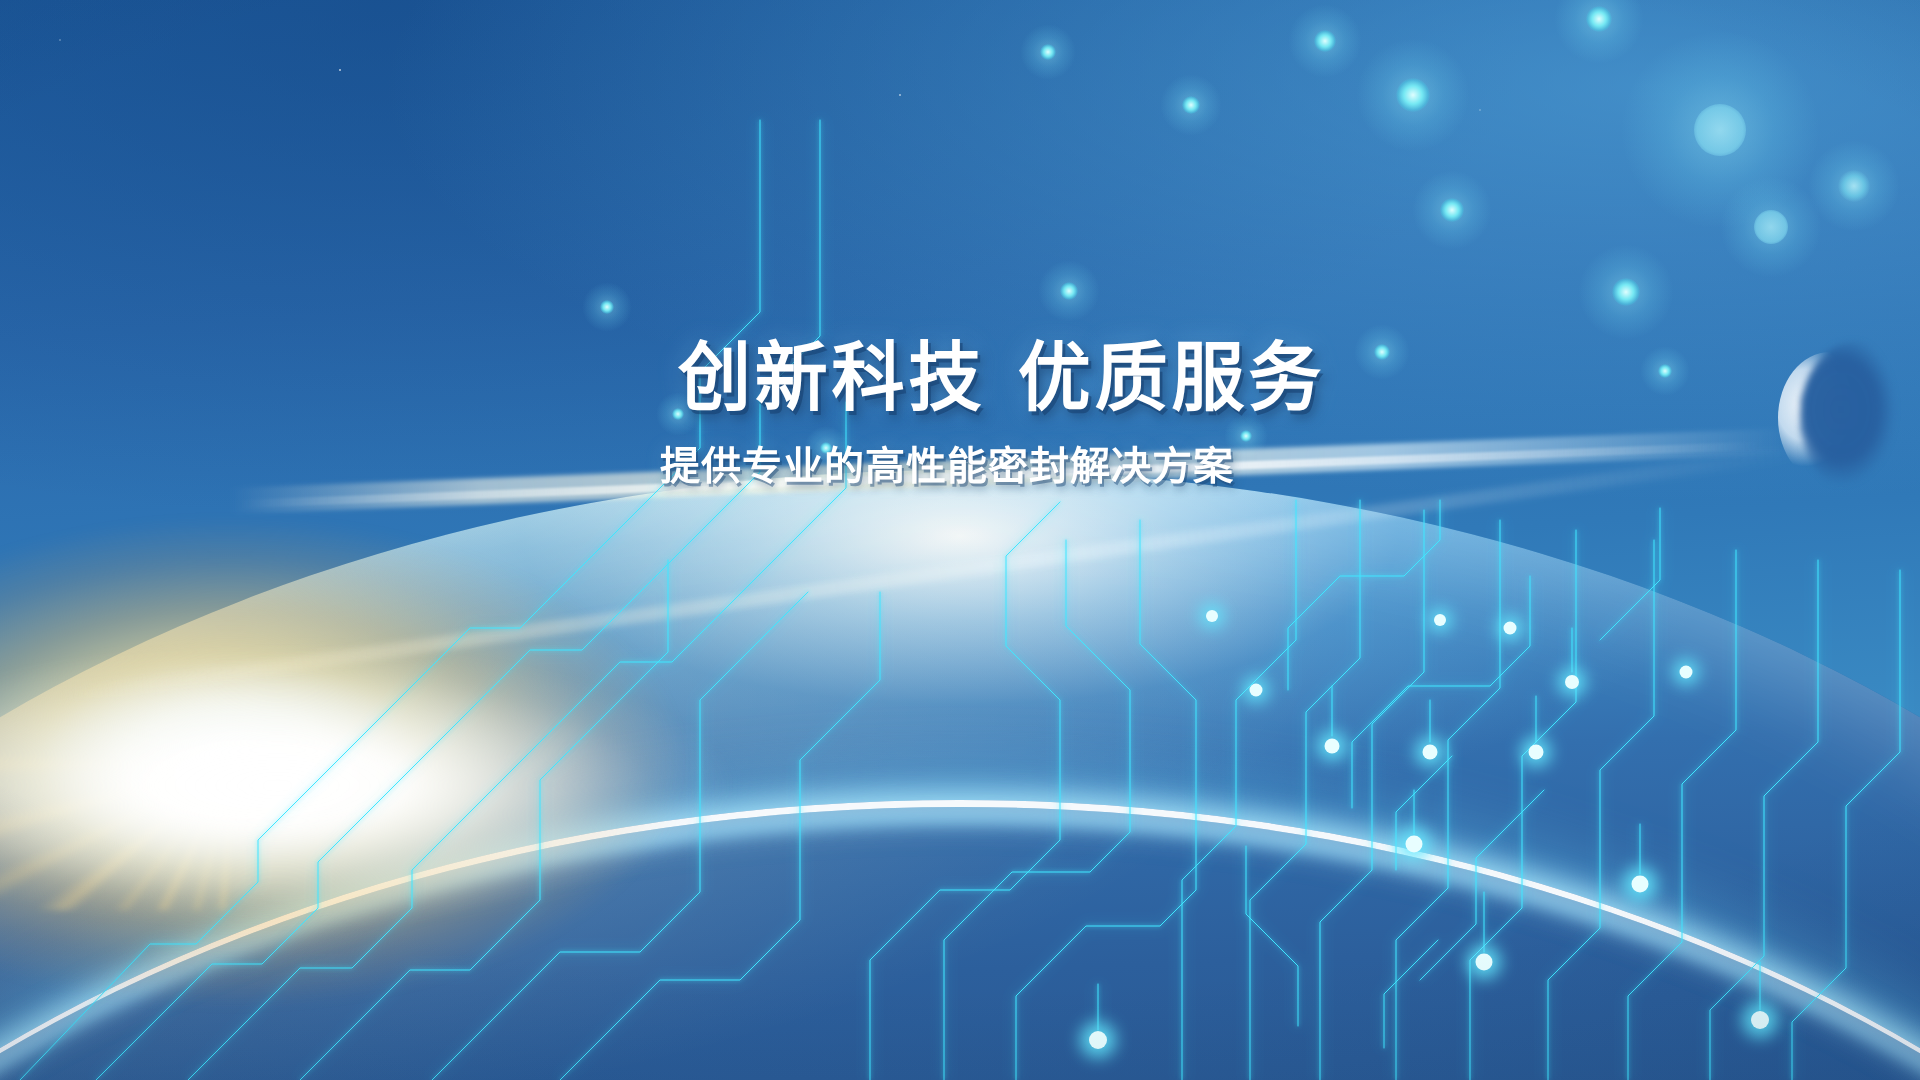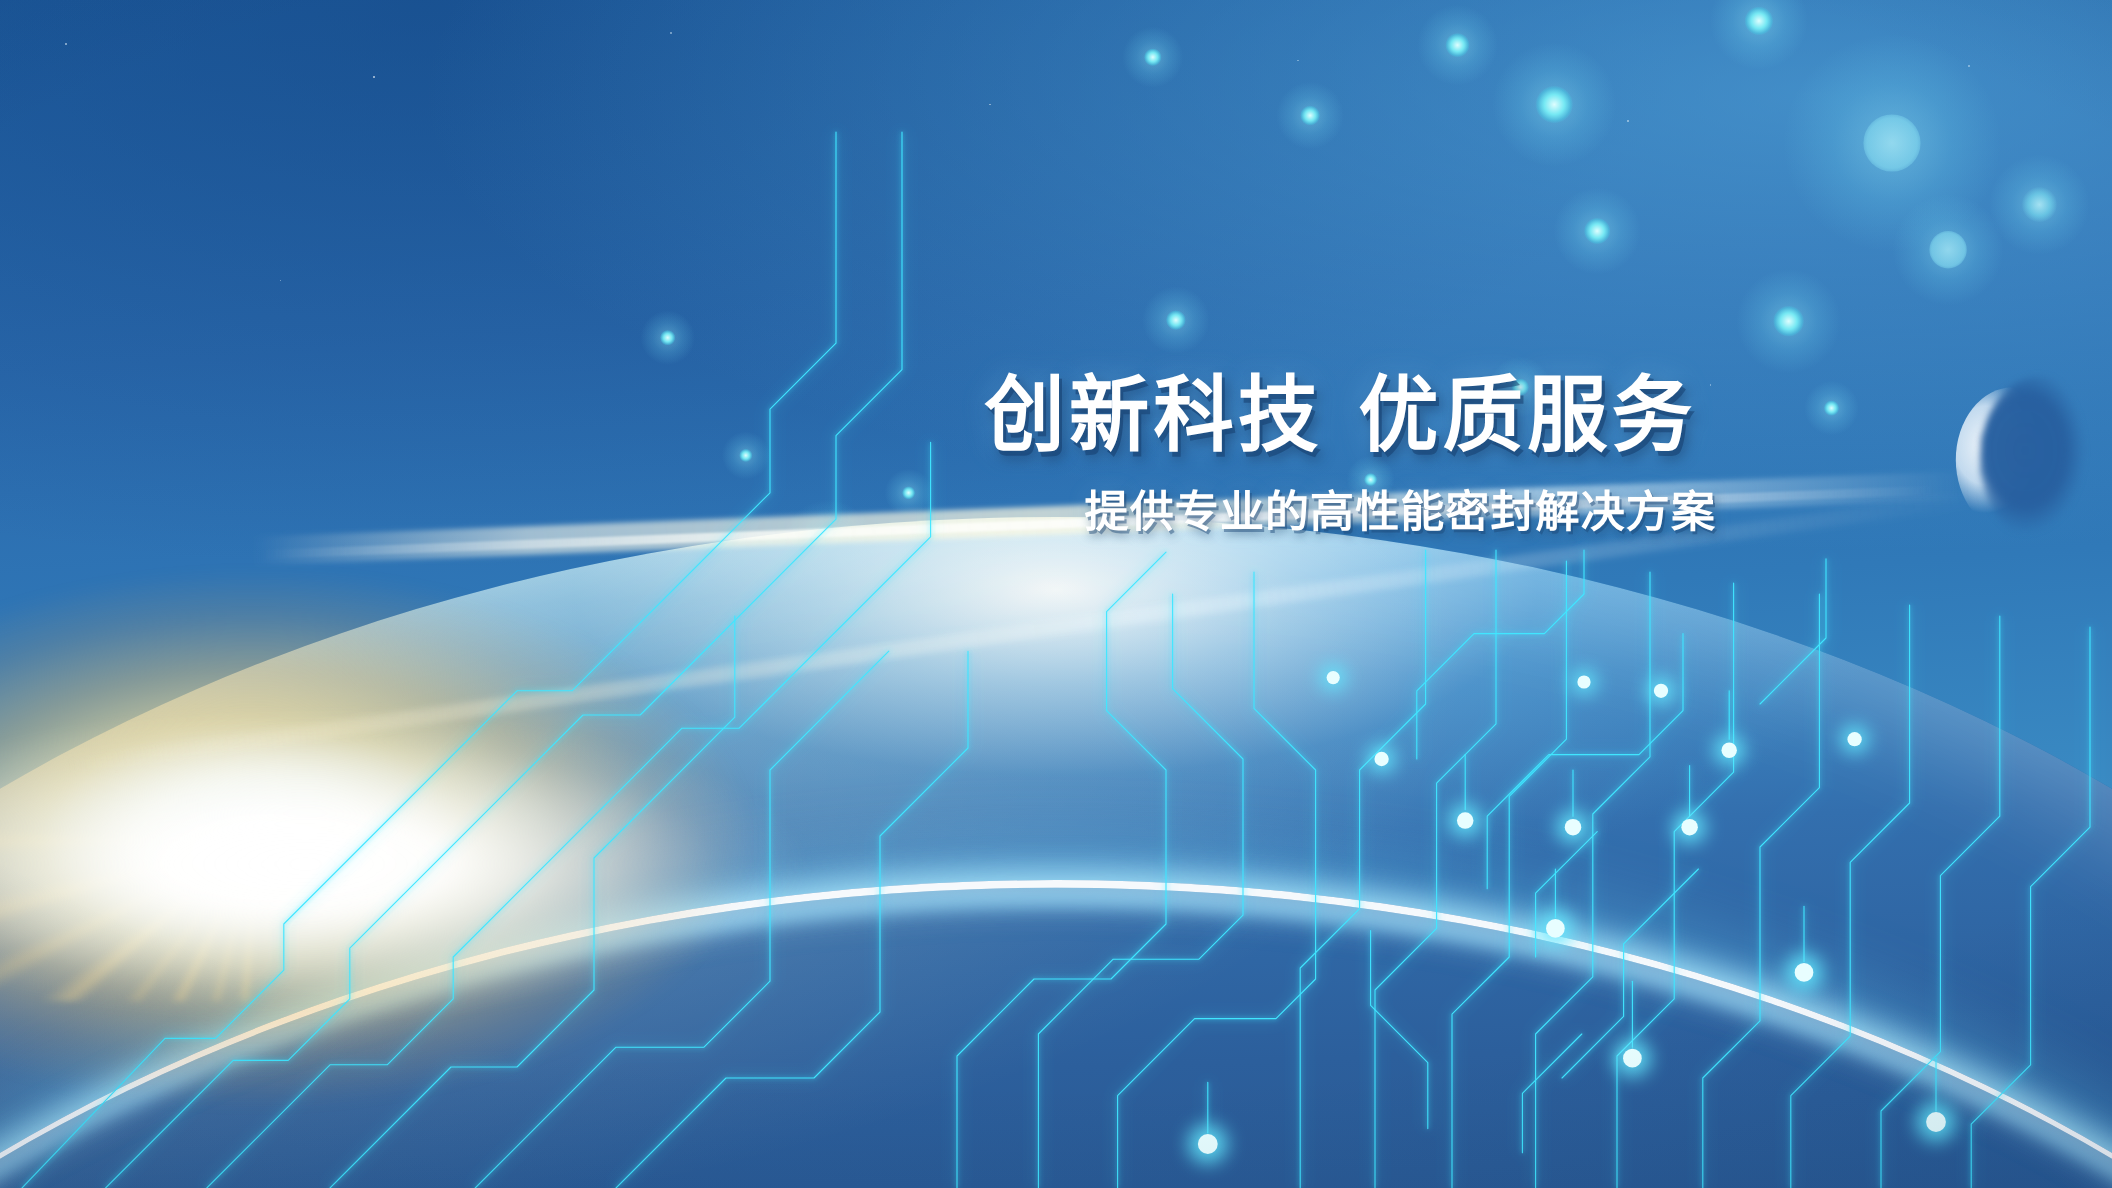--- a/index.html
+++ b/index.html
@@ -207,21 +207,21 @@
   .circuit{position:absolute;left:0;top:0;width:1920px;height:1080px;}
   .circuit .glow-layer{filter:blur(7px);opacity:.92;}
   .circuit .mid-layer{filter:blur(2.2px);opacity:.95;}
   .trace{fill:none;stroke:#40e6ff;stroke-linecap:round;stroke-linejoin:round;}
   .pad-glow{fill:#63e9ff;filter:blur(8px);opacity:.85;}
   .pad-core{fill:#e8feff;}
 
   
   .copy{
     position:absolute;left:660px;top:340px;width:900px;
-    text-align:right;z-index:40;
+    text-align:left;z-index:40;
   }
   .headline{
     font-size:76px;font-weight:700;line-height:1;color:#ffffff;
     letter-spacing:4px;white-space:nowrap;
     font-family:"DejaVu Sans","Liberation Sans",sans-serif;
     text-shadow:
       3px 4px 0 rgba(22,62,110,.55),
       5px 7px 12px rgba(14,46,88,.55),
       0 0 26px rgba(150,220,255,.30);
     transform:scaleX(.96);

